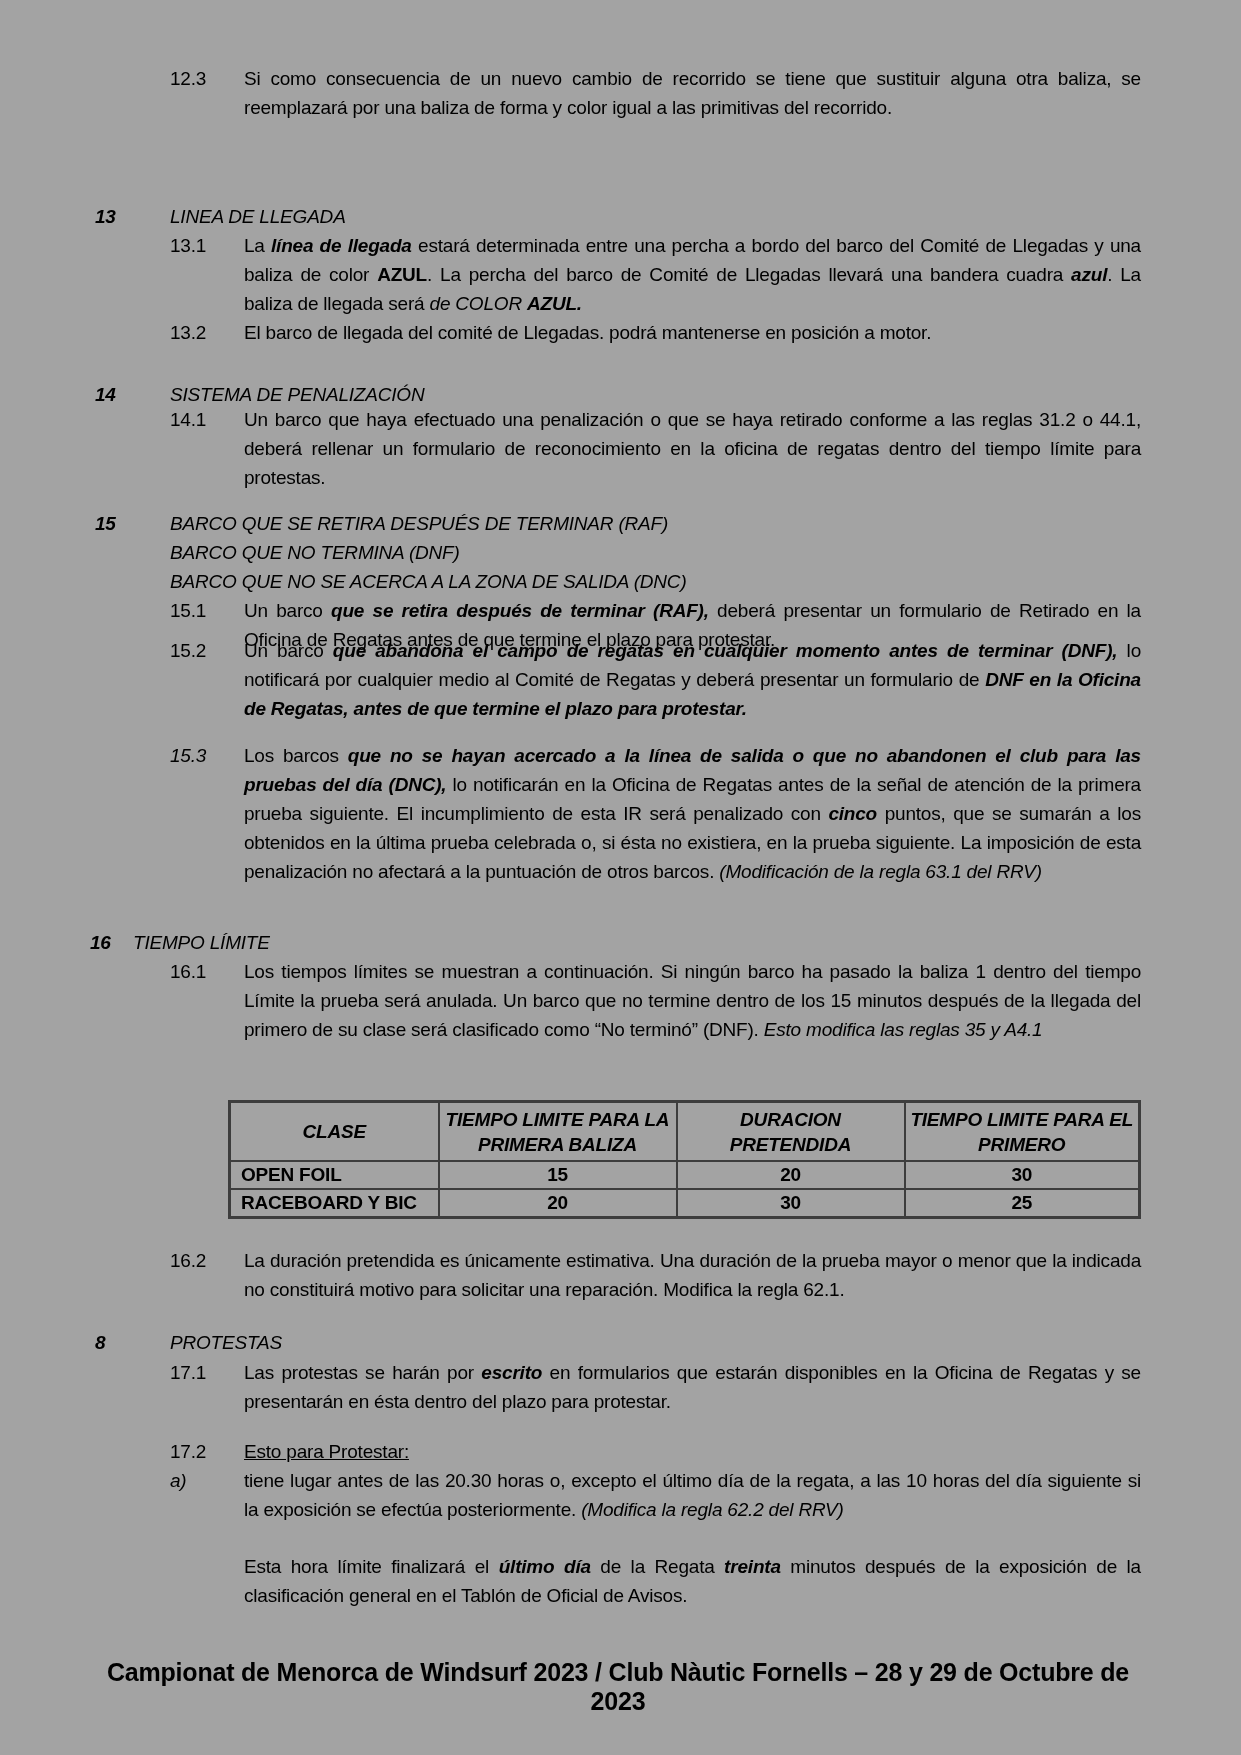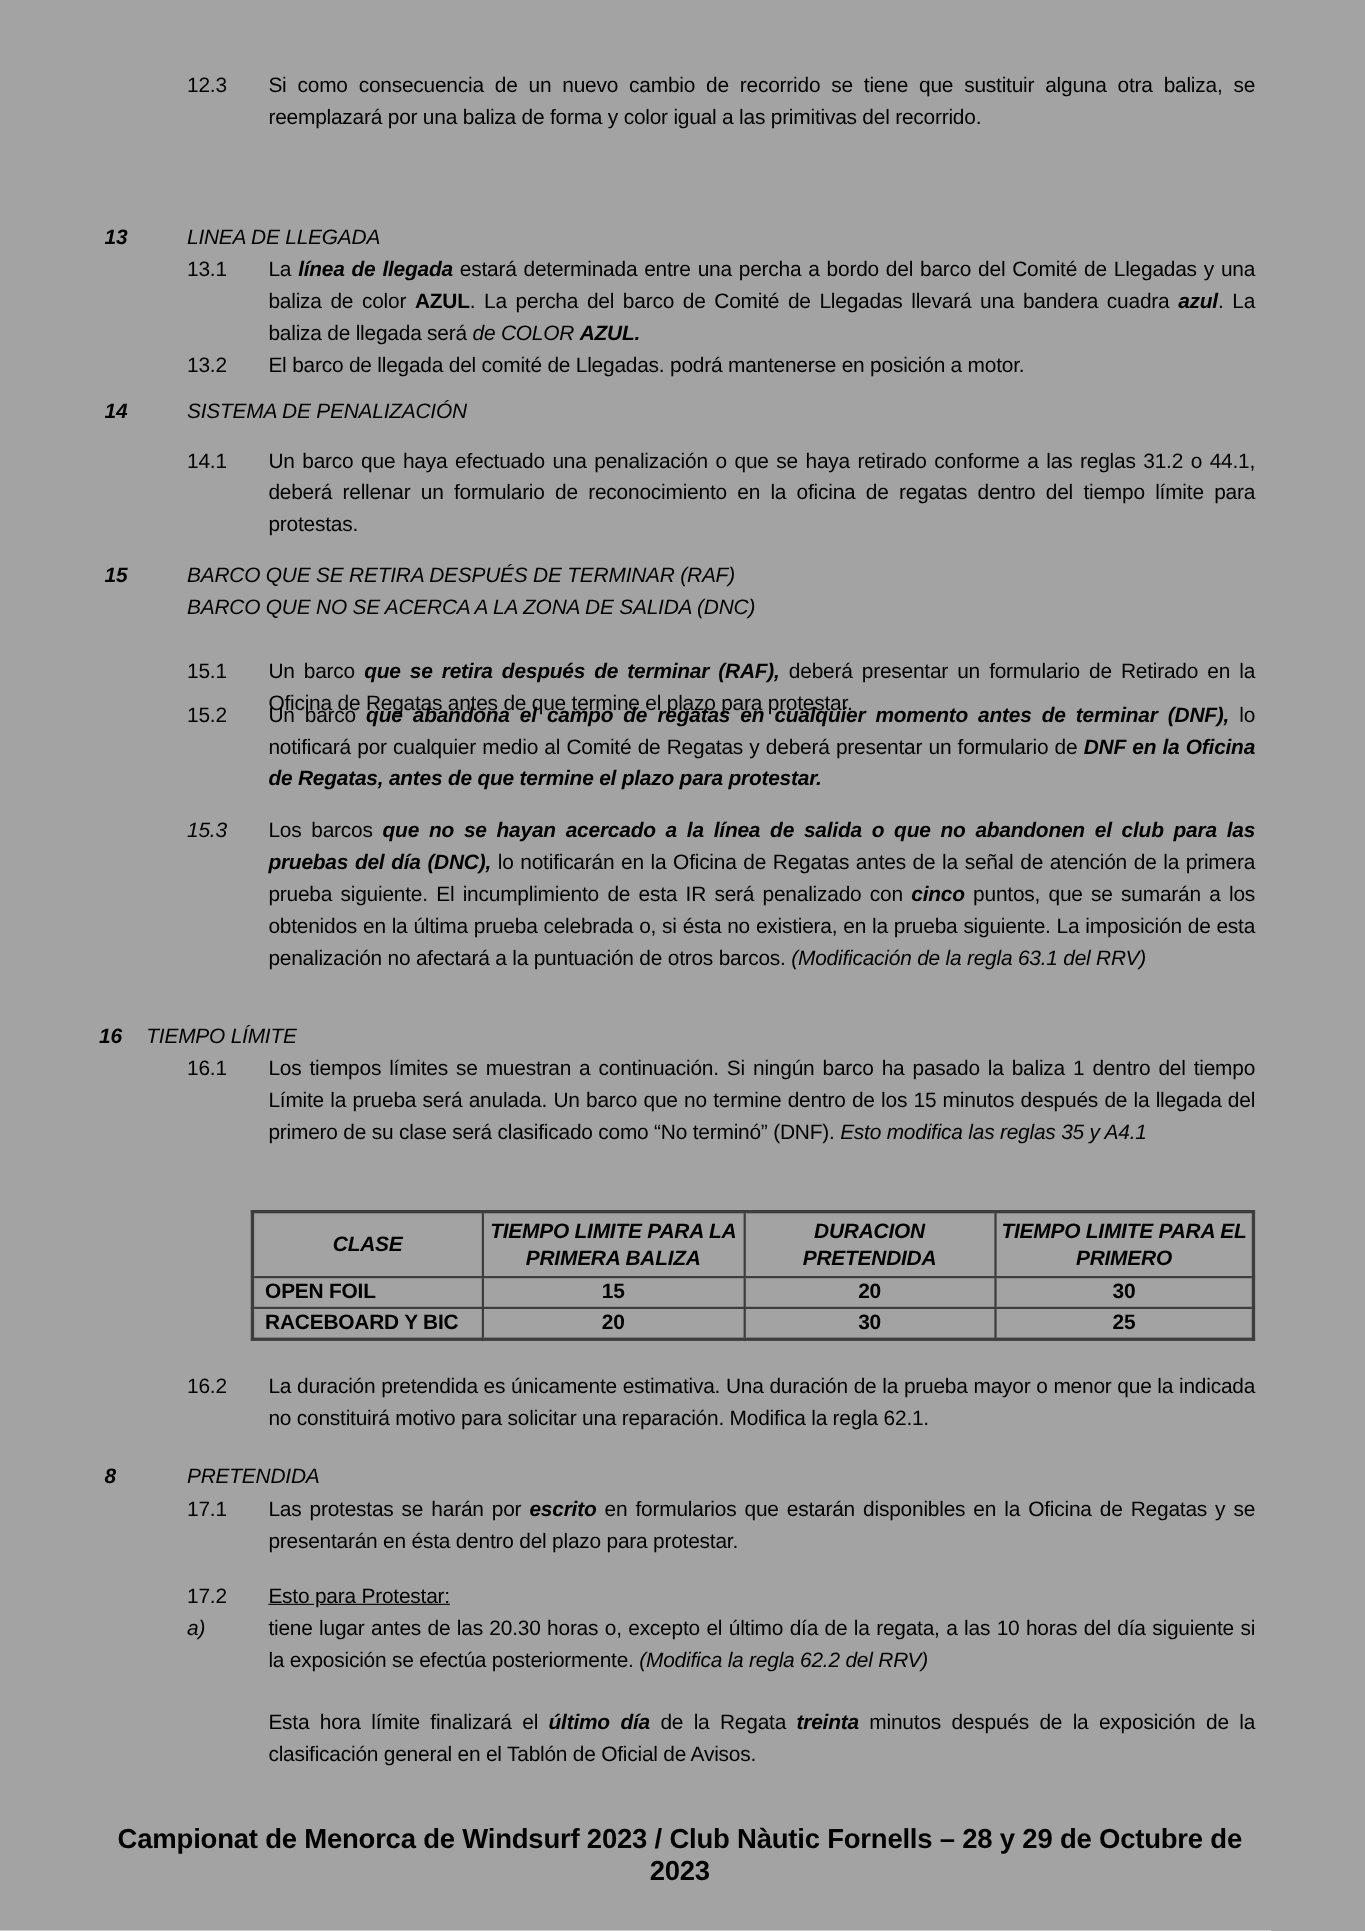--- a/index.html
+++ b/index.html
@@ -68,36 +68,37 @@
   <div class="block sub" style="top:231px">
     <span class="num">13.1</span>
     <p class="text"><span>La </span><span class="bi">línea de llegada</span><span> estará determinada entre una percha a bordo del barco del Comité de Llegadas y una baliza de color </span><span class="b">AZUL</span><span>. La percha del barco de Comité de Llegadas llevará una bandera cuadra </span><span class="bi">azul</span><span>. La baliza de llegada será </span><span class="i">de COLOR </span><span class="bi">AZUL.</span></p>
   </div>
 
   <div class="block sub" style="top:318px">
     <span class="num">13.2</span>
     <p class="text"><span>El barco de llegada del comité de Llegadas. podrá mantenerse en posición a motor.</span></p>
   </div>
 
-  <div class="block sec" style="top:360px">
+  <div class="block sec" style="top:380px">
     <span class="num bi">14</span>
     <div class="hdwrap">
         <p class="hd">SISTEMA DE PENALIZACIÓN</p>
       </div>
   </div>
 
   <div class="block sub" style="top:405px">
     <span class="num">14.1</span>
     <p class="text"><span>Un barco que haya efectuado una penalización o que se haya retirado conforme a las reglas 31.2 o 44.1, deberá rellenar un formulario de reconocimiento en la oficina de regatas dentro del tiempo límite para protestas.</span></p>
   </div>
 
   <div class="block sec" style="top:509px">
     <span class="num bi">15</span>
     <div class="hdwrap">
       <p class="hd">BARCO QUE SE RETIRA DESPUÉS DE TERMINAR (RAF)</p>
+      <p class="hd">BARCO QUE NO TERMINA (DNF)</p>
       <p class="hd">BARCO QUE NO SE ACERCA A LA ZONA DE SALIDA (DNC)</p>
     </div>
   </div>
 
   <div class="block sub" style="top:596px">
     <span class="num">15.1</span>
     <p class="text"><span>Un barco </span><span class="bi">que se retira después de terminar (RAF),</span><span> deberá presentar un formulario de Retirado en la Oficina de Regatas antes de que termine el plazo para protestar.</span></p>
   </div>
 
   <div class="block sub" style="top:636px">
@@ -154,21 +155,21 @@
   </table>
 
   <div class="block sub" style="top:1246px">
     <span class="num">16.2</span>
     <p class="text"><span>La duración pretendida es únicamente estimativa. Una duración de la prueba mayor o menor que la indicada no constituirá motivo para solicitar una reparación. Modifica la regla 62.1.</span></p>
   </div>
 
   <div class="block sec" style="top:1328px">
     <span class="num bi">8</span>
     <div class="hdwrap">
-        <p class="hd">PRETENDIDA</p>
+        <p class="hd">PROTESTAS</p>
       </div>
   </div>
 
   <div class="block sub" style="top:1358px">
     <span class="num">17.1</span>
     <p class="text"><span>Las protestas se harán por </span><span class="bi">escrito</span><span> en formularios que estarán disponibles en la Oficina de Regatas y se presentarán en ésta dentro del plazo para protestar.</span></p>
   </div>
 
   <div class="block sub" style="top:1437px">
     <span class="num">17.2</span>

